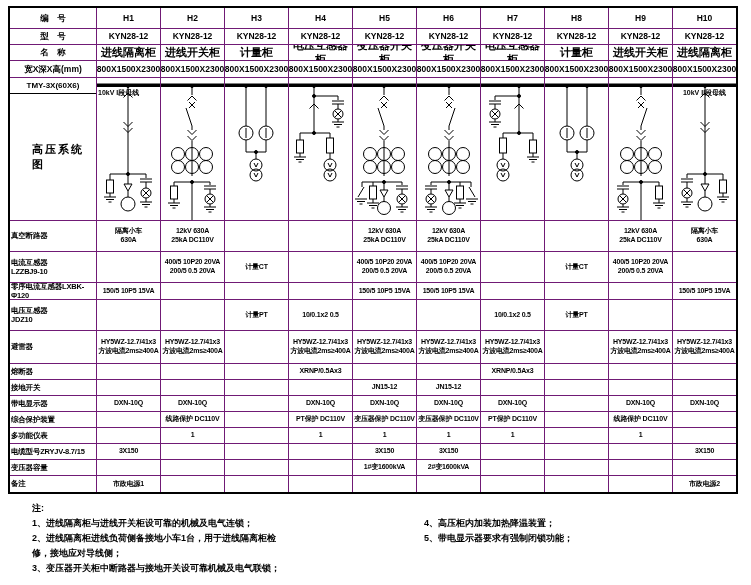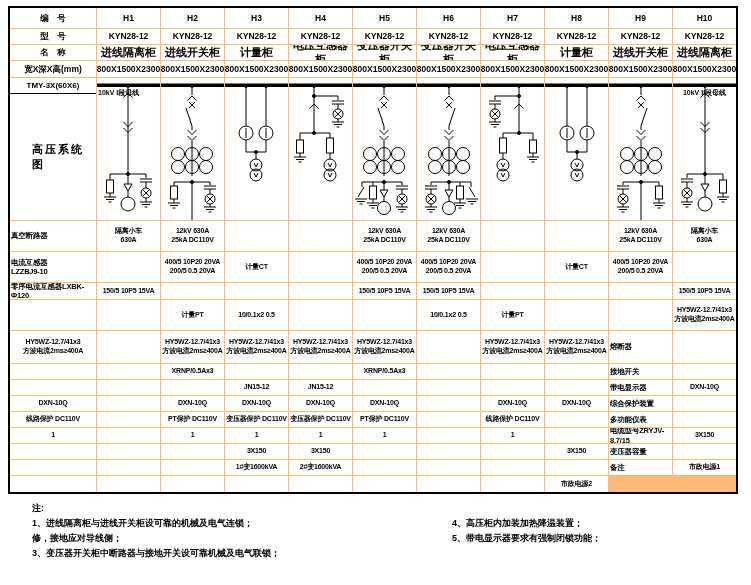--- a/index.html
+++ b/index.html
@@ -1,40 +1,40 @@
 <!DOCTYPE html>
 <html><head>
 <meta charset="utf-8">
 <style>
   html,body{margin:0;padding:0;background:#fff;}
   body{width:751px;height:585px;box-sizing:border-box;padding:6px 0 0 8px;
        font-family:"Liberation Sans","DejaVu Sans",sans-serif;color:#000;overflow:hidden;}
   .grid{display:grid;grid-template-columns:86px repeat(10,63px);
         grid-template-rows:20px 15px 15px 16px 142px 30px 30px 16px 30px 32px 15px 15px 15px 15px 15px 15px 15px 16px;
-        gap:1px;background:#fdba74;border:2px solid #000;width:726px;}
+        gap:1px;background:#701a75;border:2px solid #000;width:726px;}
   .cell{background:#fff;display:flex;align-items:center;justify-content:center;
         text-align:center;font-weight:bold;font-size:7px;line-height:1.25;
         white-space:pre-line;overflow:hidden;letter-spacing:-0.2px;}
   .cell.hdr{font-size:8.5px;letter-spacing:0;}
   .cell.namerow{font-size:11px;}
   .cell.label{justify-content:flex-start;text-align:left;padding-left:1px;font-size:7.5px;}
   .cell.labelc{font-size:8.5px;letter-spacing:0;}
   .diagwrap{background:#fff;display:flex;flex-direction:column;overflow:hidden;}
   .busspec{height:15px;border-bottom:1px solid #000;display:flex;align-items:center;
            justify-content:center;font-weight:bold;font-size:8px;}
   .diagtitle{flex:1;display:flex;align-items:center;justify-content:center;
              font-weight:bold;font-size:11px;letter-spacing:2px;padding-left:22px;}
   .schem{background:#fff;position:relative;overflow:hidden;}
   .schem svg{position:absolute;top:0;left:0;}
   .buslab{position:absolute;top:10px;font-size:7px;font-weight:bold;white-space:nowrap;z-index:2;}
   .buslab.l{left:1px;}
   .buslab.r{left:0;right:0;text-align:center;}
   .notes{position:relative;margin:7px 0 0 24px;font-size:9px;font-weight:bold;line-height:15px;width:710px;}
   .notes .title{margin-bottom:0;}
-  .notes-right{position:absolute;left:392px;top:15px;margin-left:28px;}
+  .notes-right{position:absolute;left:392px;top:15px;}
   .nline{white-space:nowrap;}
 </style>
 </head>
 <body>
 
 <div class="grid" id="grid">
     <div class="cell labelc">编　号</div>
     <div class="cell hdr">H1</div>
     <div class="cell hdr">H2</div>
     <div class="cell hdr">H3</div>
@@ -505,30 +505,33 @@
     <div class="cell ">150/5 10P5 15VA</div>
     <div class="cell "></div>
     <div class="cell "></div>
     <div class="cell "></div>
     <div class="cell ">150/5 10P5 15VA</div>
     <div class="cell ">150/5 10P5 15VA</div>
     <div class="cell "></div>
     <div class="cell "></div>
     <div class="cell "></div>
     <div class="cell ">150/5 10P5 15VA</div>
+    <div class="cell label">电压互感器
+JDZ10</div>
     <div class="cell "></div>
     <div class="cell "></div>
     <div class="cell ">计量PT</div>
     <div class="cell ">10/0.1x2 0.5</div>
     <div class="cell "></div>
     <div class="cell "></div>
     <div class="cell ">10/0.1x2 0.5</div>
     <div class="cell ">计量PT</div>
     <div class="cell "></div>
     <div class="cell "></div>
+    <div class="cell label">避雷器</div>
     <div class="cell ">HY5WZ-12.7/41x3
 方波电流2ms≥400A</div>
     <div class="cell ">HY5WZ-12.7/41x3
 方波电流2ms≥400A</div>
     <div class="cell "></div>
     <div class="cell ">HY5WZ-12.7/41x3
 方波电流2ms≥400A</div>
     <div class="cell ">HY5WZ-12.7/41x3
 方波电流2ms≥400A</div>
     <div class="cell ">HY5WZ-12.7/41x3
@@ -627,20 +630,21 @@
     <div class="cell "></div>
     <div class="cell "></div>
     <div class="cell "></div>
     <div class="cell ">市政电源2</div>
   </div>
 
 <div class="notes">
   <div class="title nline">注:</div>
   <div id="notes-left">
       <div class="nline">1、进线隔离柜与进线开关柜设可靠的机械及电气连锁；</div>
+      <div class="nline">2、进线隔离柜进线负荷侧备接地小车1台，用于进线隔离柜检</div>
       <div class="nline">修，接地应对导线侧；</div>
       <div class="nline">3、变压器开关柜中断路器与接地开关设可靠机械及电气联锁；</div>
     </div>
   <div id="notes-right" class="notes-right">
       <div class="nline">4、高压柜内加装加热降温装置；</div>
       <div class="nline">5、带电显示器要求有强制闭锁功能；</div>
     </div>
 </div>
 
 </body></html>

